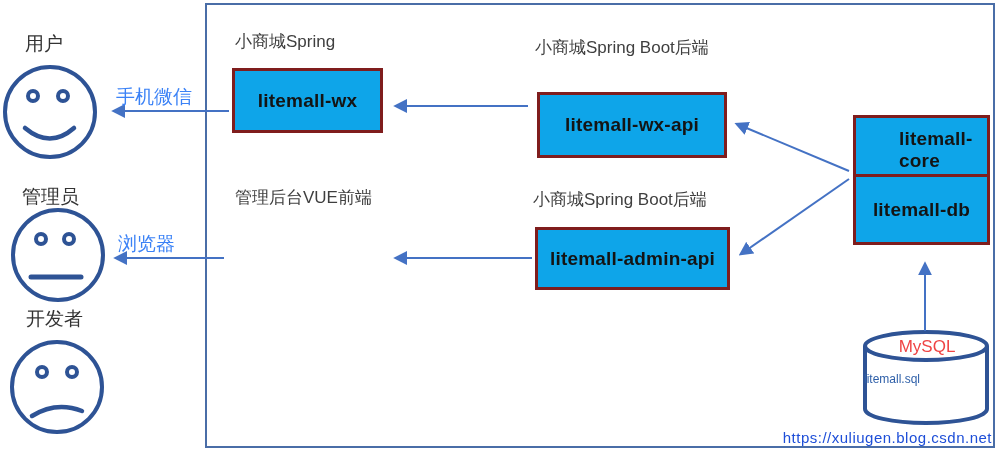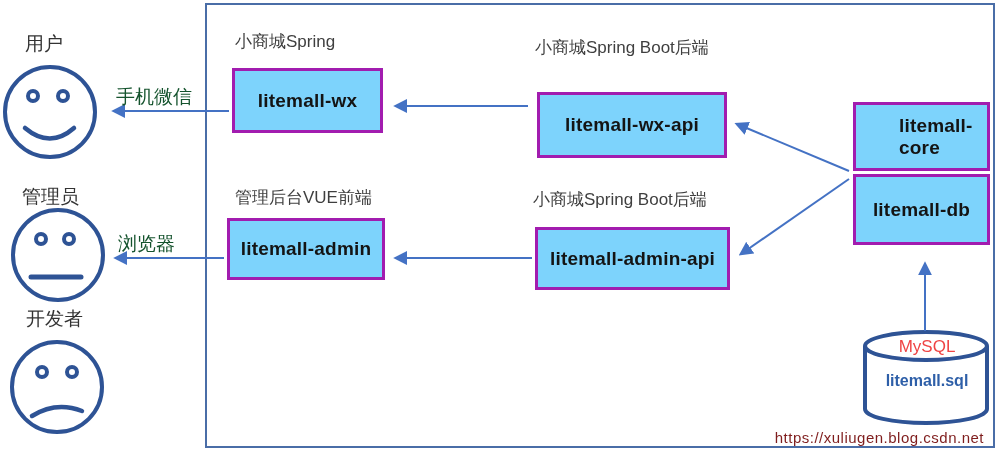--- a/index.html
+++ b/index.html
@@ -11,47 +11,47 @@
     overflow:hidden;
   }
   .abs{position:absolute;}
   #outer-frame{
     left:205px;top:3px;width:790px;height:445px;
     border:2px solid #4a6da7;
     box-sizing:border-box;
     background:transparent;
   }
   .module-box{
-    border:3px solid #a21caf;
-    background:#7dd3fc;
+    border:3px solid #7f1d1d;
+    background:#0ea5e9;
     box-sizing:border-box;
     display:flex;align-items:center;justify-content:center;
     font-size:19px;font-weight:600;color:#141414;
     letter-spacing:0.2px;
   }
   .caption{
     font-size:17px;color:#3f3f3f;white-space:nowrap;
   }
   .actor-label{
     font-size:19px;color:#333333;white-space:nowrap;
   }
   .channel-label{
-    font-size:19px;color:#14532d;white-space:nowrap;
+    font-size:19px;color:#3b82f6;white-space:nowrap;
   }
   #mysql-label{
     left:866px;top:337px;width:122px;
     text-align:center;font-size:17px;color:#ef4444;
   }
   #sql-file-label{
     left:864px;top:372px;width:126px;
-    text-align:center;font-size:16px;font-weight:700;color:#2e5fa8;
+    text-align:left;font-size:12px;font-weight:400;color:#2e5fa8;
   }
   #watermark{
-    right:16px;top:429px;
-    font-size:15px;color:#7f1d1d;letter-spacing:0.5px;
+    right:8px;top:429px;
+    font-size:15px;color:#1d4ed8;letter-spacing:0.5px;
   }
   svg{position:absolute;left:0;top:0;}
 </style>
 </head>
 <body>
 
 <div id="stage">
 
   <div class="abs" id="outer-frame"></div>
 
@@ -106,23 +106,22 @@
   <div class="abs channel-label" style="left:116px;top:84px;">手机微信</div>
   <div class="abs channel-label" style="left:118px;top:231px;">浏览器</div>
 
   <div class="abs caption" style="left:235px;top:30px;">小商城Spring</div>
   <div class="abs caption" style="left:535px;top:36px;">小商城Spring Boot后端</div>
   <div class="abs caption" style="left:235px;top:186px;">管理后台VUE前端</div>
   <div class="abs caption" style="left:533px;top:188px;">小商城Spring Boot后端</div>
 
   <div class="abs module-box" style="left:232px;top:68px;width:151px;height:65px;">litemall-wx</div>
   <div class="abs module-box" style="left:537px;top:72px;width:190px;height:66px;margin-top:20px;">litemall-wx-api</div>
-  <div class="abs module-box" style="left:227px;top:218px;width:158px;height:62px;">litemall-admin</div>
   <div class="abs module-box" style="left:535px;top:227px;width:195px;height:63px;">litemall-admin-api</div>
-  <div class="abs module-box" style="left:853px;top:102px;width:137px;height:69px;padding-left:43px;">litemall-core</div>
+  <div class="abs module-box" style="left:853px;top:115px;width:137px;height:69px;padding-left:43px;">litemall-core</div>
   <div class="abs module-box" style="left:853px;top:174px;width:137px;height:71px;">litemall-db</div>
 
   <div class="abs" id="mysql-label">MySQL</div>
   <div class="abs" id="sql-file-label">litemall.sql</div>
 
   <div class="abs" id="watermark">https://xuliugen.blog.csdn.net</div>
 
 </div>
 
 </body></html>

